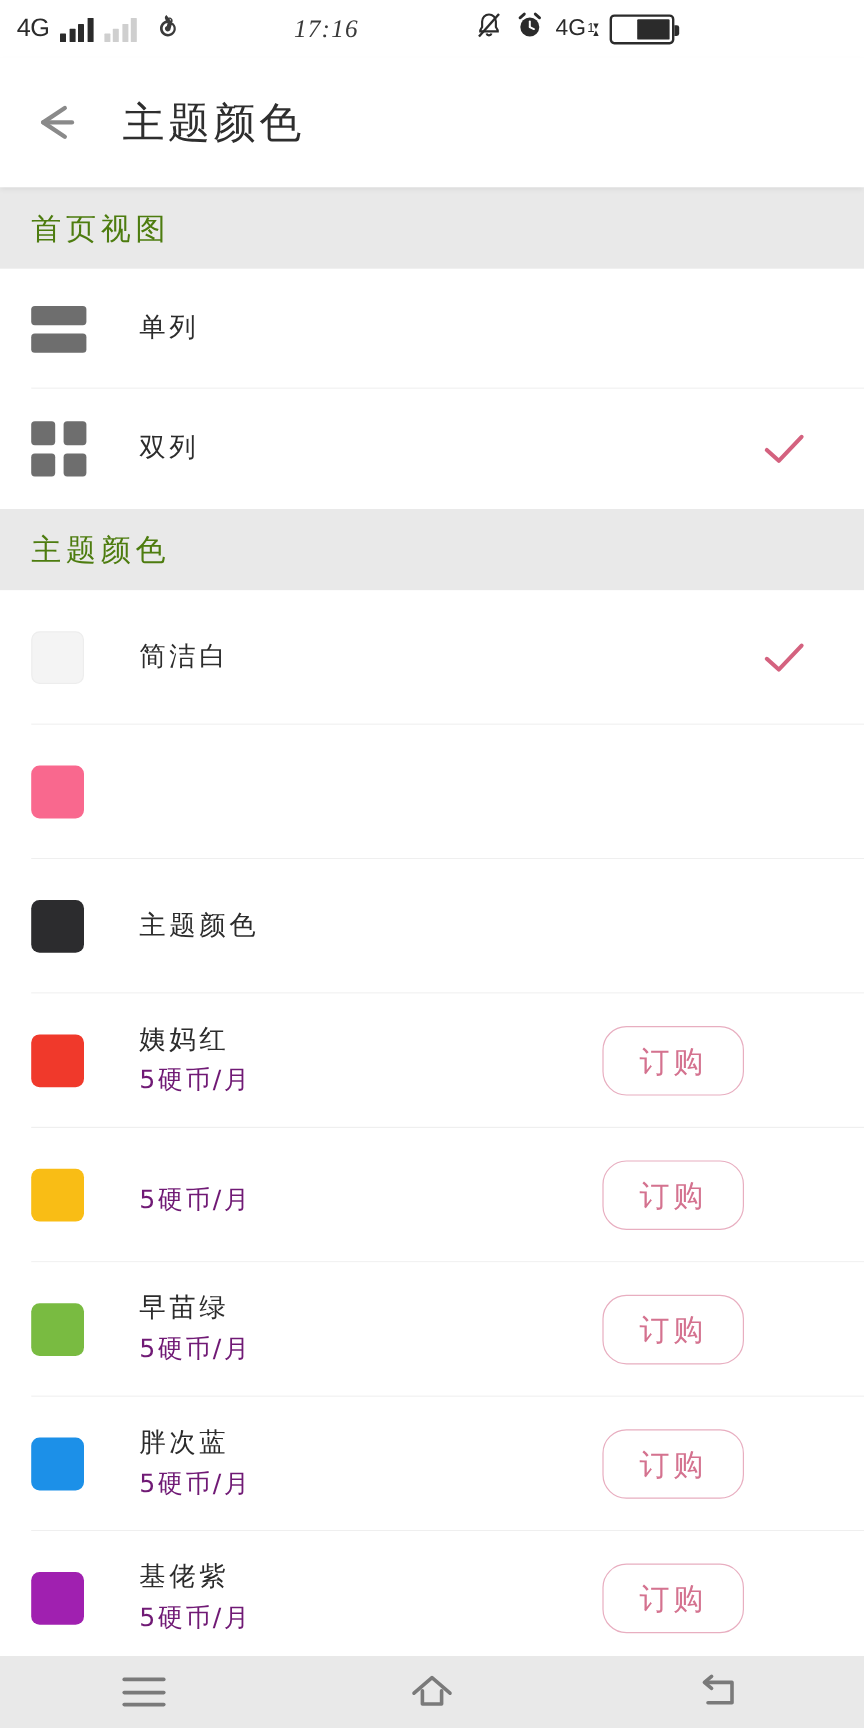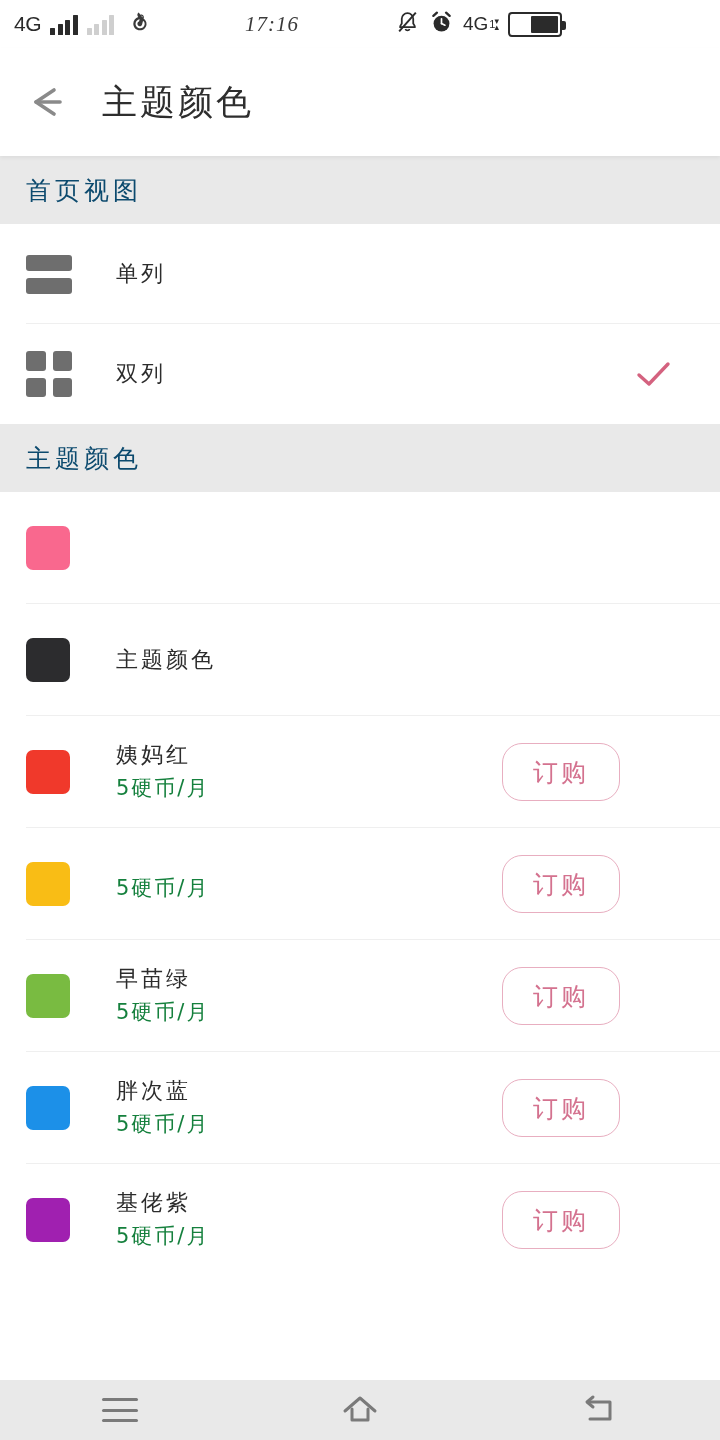--- a/index.html
+++ b/index.html
@@ -56,21 +56,21 @@
   }
 
   
   .content{ position:absolute; top:156px; left:0; width:720px; height:1224px; background:#fff; }
 
   .section-head{
     height:68px; background:#e9e9e9; display:flex; align-items:center;
     padding-left:26px;
   }
   .section-head span{
-    font-size:25px; color:#0c4a6e; letter-spacing:4px;
+    font-size:25px; color:#4d7c0f; letter-spacing:4px;
     font-family:"DejaVu Sans", "Liberation Sans", sans-serif;
   }
 
   .row{
     position:relative; height:100px; background:#fff;
     display:flex; align-items:center; padding:0 26px 0 26px;
   }
   .row.tall{ height:112px; }
   .row .divider{
     position:absolute; left:26px; right:0; bottom:0; height:1px; background:#efefef;
@@ -87,21 +87,21 @@
     width:44px; height:44px; border-radius:7px; margin-right:46px; flex:0 0 auto;
   }
   .swatch.bordered{ border:1px solid #ededed; }
 
   .row-text{ flex:1 1 auto; display:flex; flex-direction:column; justify-content:center; }
   .row-title{
     font-size:22px; color:#2c2c2c; letter-spacing:3px; line-height:1.15;
     font-family:"DejaVu Sans", "Liberation Sans", sans-serif;
   }
   .row-sub{
-    font-size:21px; color:#15803d; letter-spacing:2px; margin-top:7px;
+    font-size:21px; color:#701a75; letter-spacing:2px; margin-top:7px;
     font-family:"DejaVu Sans", "Liberation Sans", sans-serif;
   }
 
   .check{ width:46px; height:46px; flex:0 0 auto; margin-right:18px; }
 
   .buy-btn{
     flex:0 0 auto; width:118px; height:58px; border:1.5px solid #e8aec0;
     border-radius:20px; background:#fff; display:flex; align-items:center; justify-content:center;
     margin-right:74px;
   }
@@ -220,20 +220,32 @@
         <svg width="46" height="46" viewBox="0 0 46 46">
           <path d="M9 24 L19 33 L38 13" fill="none" stroke="#d4627f" stroke-width="3.4" stroke-linecap="round" stroke-linejoin="round"></path>
         </svg>
       </div>
     </div>
 
     <div class="section-head">
       <span>主题颜色</span>
     </div>
 
+    <div class="row tall">
+      <span class="swatch bordered" style="background:#f4f4f4"></span>
+      <div class="row-text">
+        <div class="row-title">简洁白</div>
+      </div>
+      <div class="check">
+        <svg width="46" height="46" viewBox="0 0 46 46">
+          <path d="M9 24 L19 33 L38 13" fill="none" stroke="#d4627f" stroke-width="3.4" stroke-linecap="round" stroke-linejoin="round"></path>
+        </svg>
+      </div>
+      <div class="divider"></div>
+    </div>
 
     <div class="row tall">
       <span class="swatch" style="background:#f9688e"></span>
       <div class="divider"></div>
     </div>
 
     <div class="row tall">
       <span class="swatch" style="background:#2c2c2e"></span>
       <div class="row-text">
         <div class="row-title">主题颜色</div>

